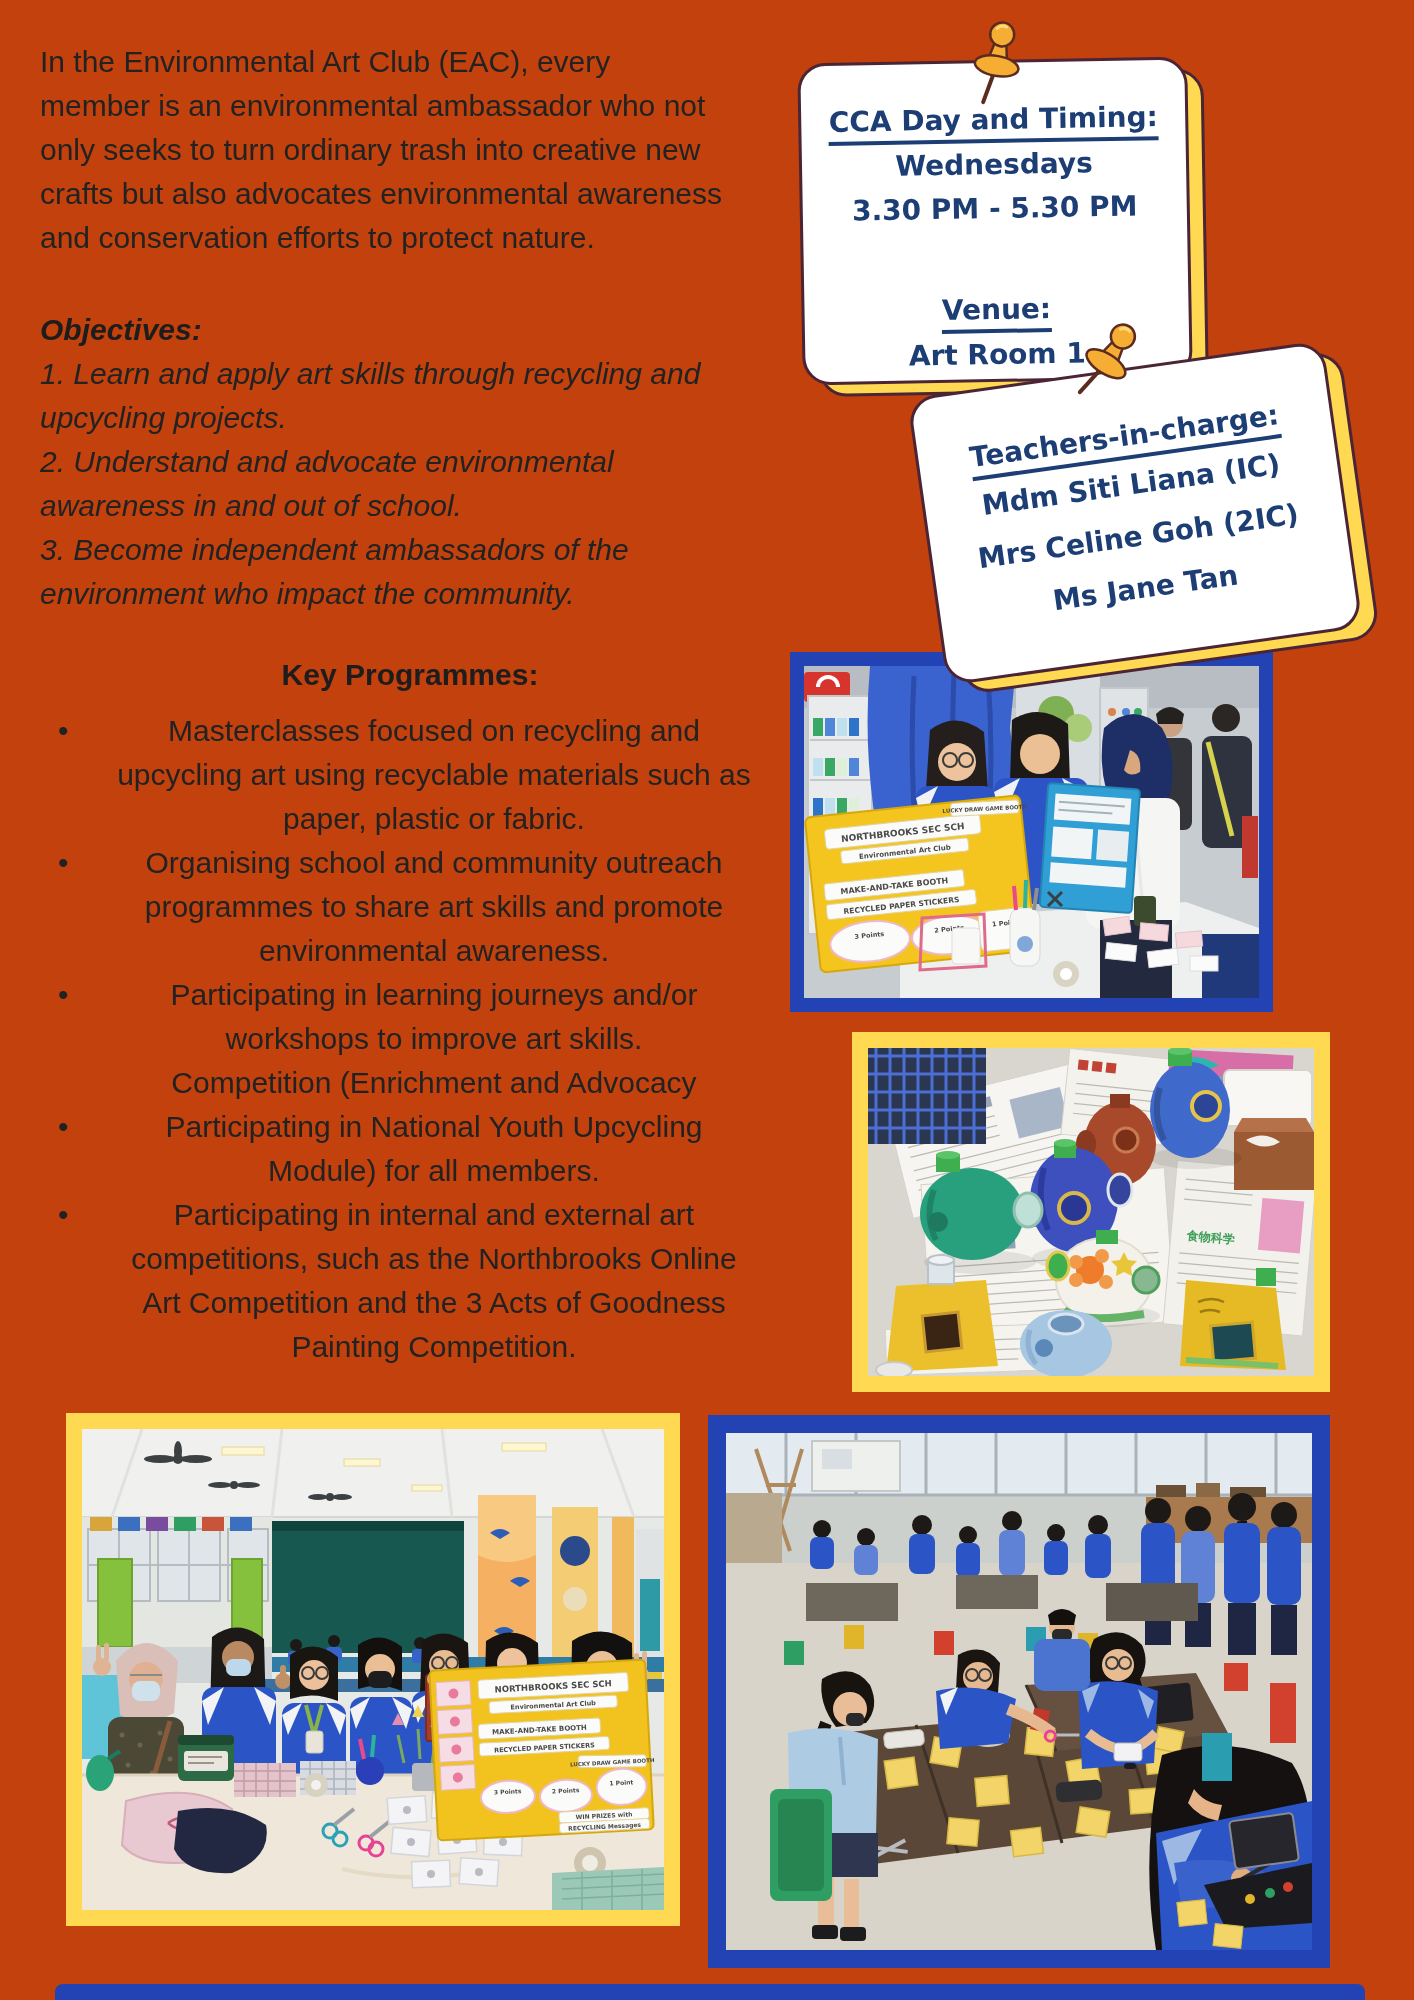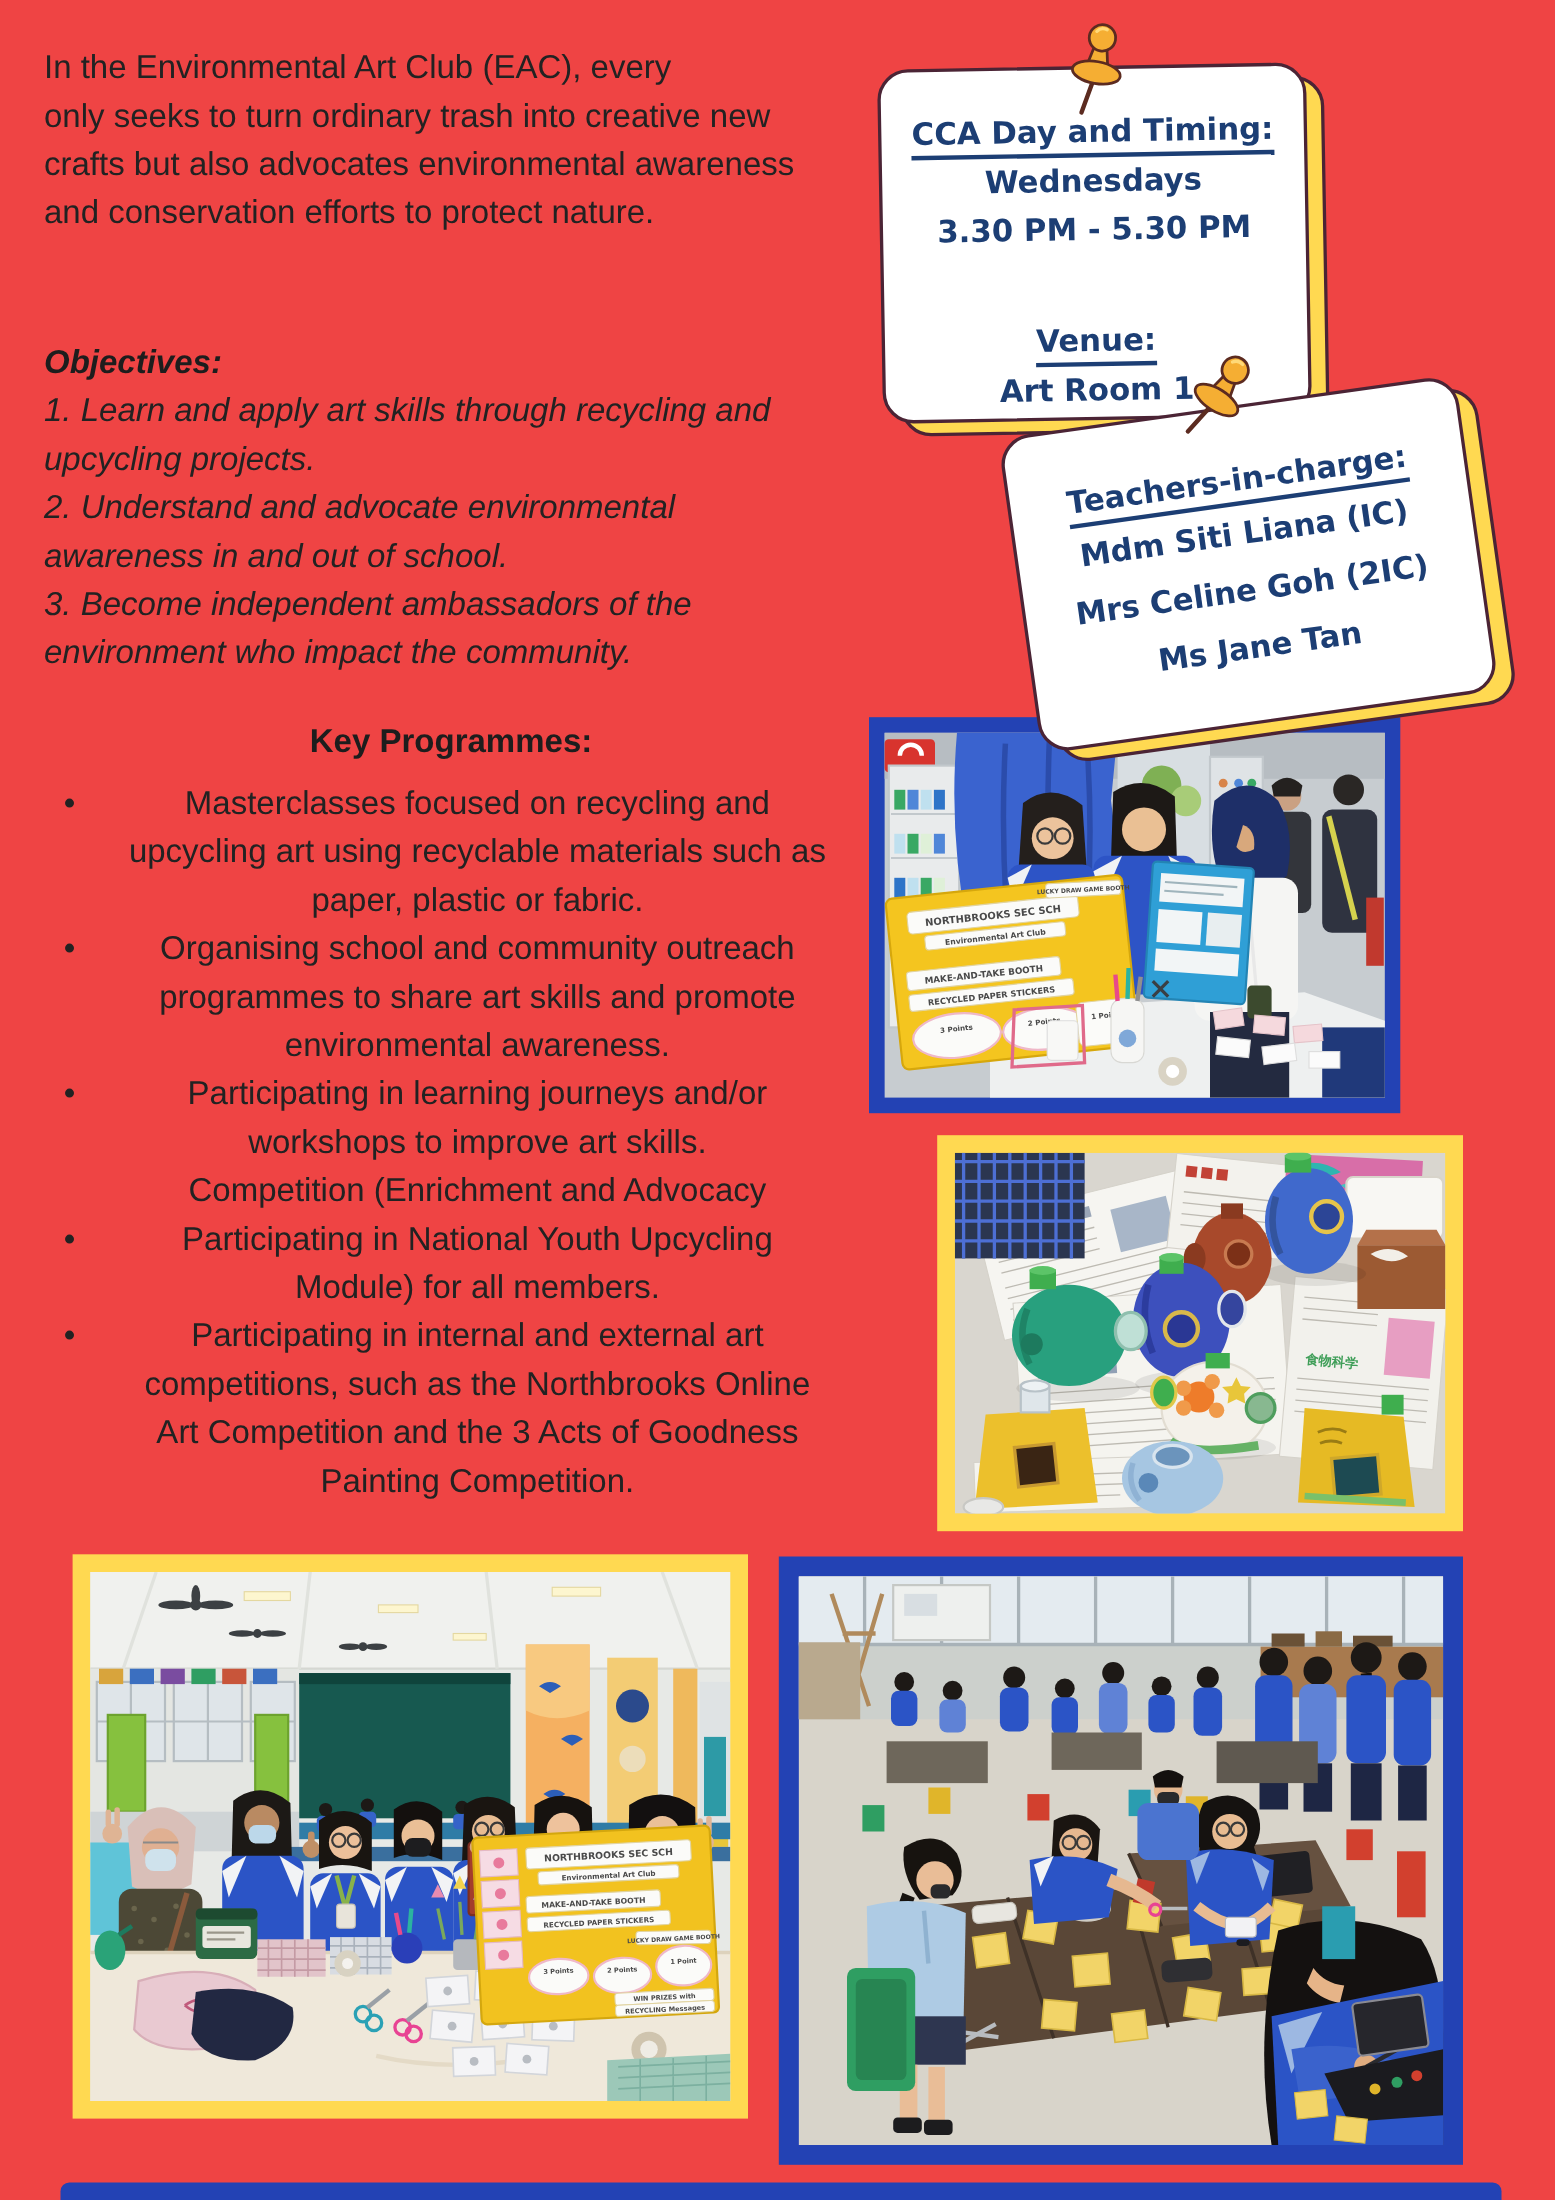--- a/index.html
+++ b/index.html
@@ -1,16 +1,16 @@
 <!DOCTYPE html>
 <html><head>
 <meta charset="utf-8">
 <style>
   html,body{margin:0;padding:0;background:#ffffff;}
-  .page{position:relative;width:1414px;height:2000px;background:#ef4444;overflow:hidden;
+  .page{position:relative;width:1414px;height:2000px;background:#c2410c;overflow:hidden;
         font-family:"Liberation Sans",sans-serif;color:#212121;}
   
   .copy{position:absolute;font-size:30px;line-height:44px;color:#222222;}
   .copy .h{font-weight:bold;color:#1d1d1d;}
   .gap12{height:12px;}
   .bullet-line{position:relative;padding-left:48px;}
   .bullet-line.first::before{content:"•";position:absolute;left:18px;top:0;
         font-size:30px;color:#222;}
   
   .notecard{position:absolute;}
@@ -40,20 +40,21 @@
   .footer-band{position:absolute;left:55px;top:1984px;width:1310px;height:16px;
         background:#2342b4;border-radius:8px 8px 0 0;}
 </style>
 </head>
 <body>
 
 <div class="page">
 
   <div class="copy" style="left:40px;top:40px;width:740px;">
     <div>In the Environmental Art Club (EAC), every</div>
+    <div>member is an environmental ambassador who not</div>
     <div>only seeks to turn ordinary trash into creative new</div>
     <div>crafts but also advocates environmental awareness</div>
     <div>and conservation efforts to protect nature.</div>
   </div>
 
   <div class="copy" style="left:40px;top:308px;width:740px;font-style:italic;">
     <div class="h">Objectives:</div>
     <div>1. Learn and apply art skills through recycling and</div>
     <div>upcycling projects.</div>
     <div>2. Understand and advocate environmental</div>

